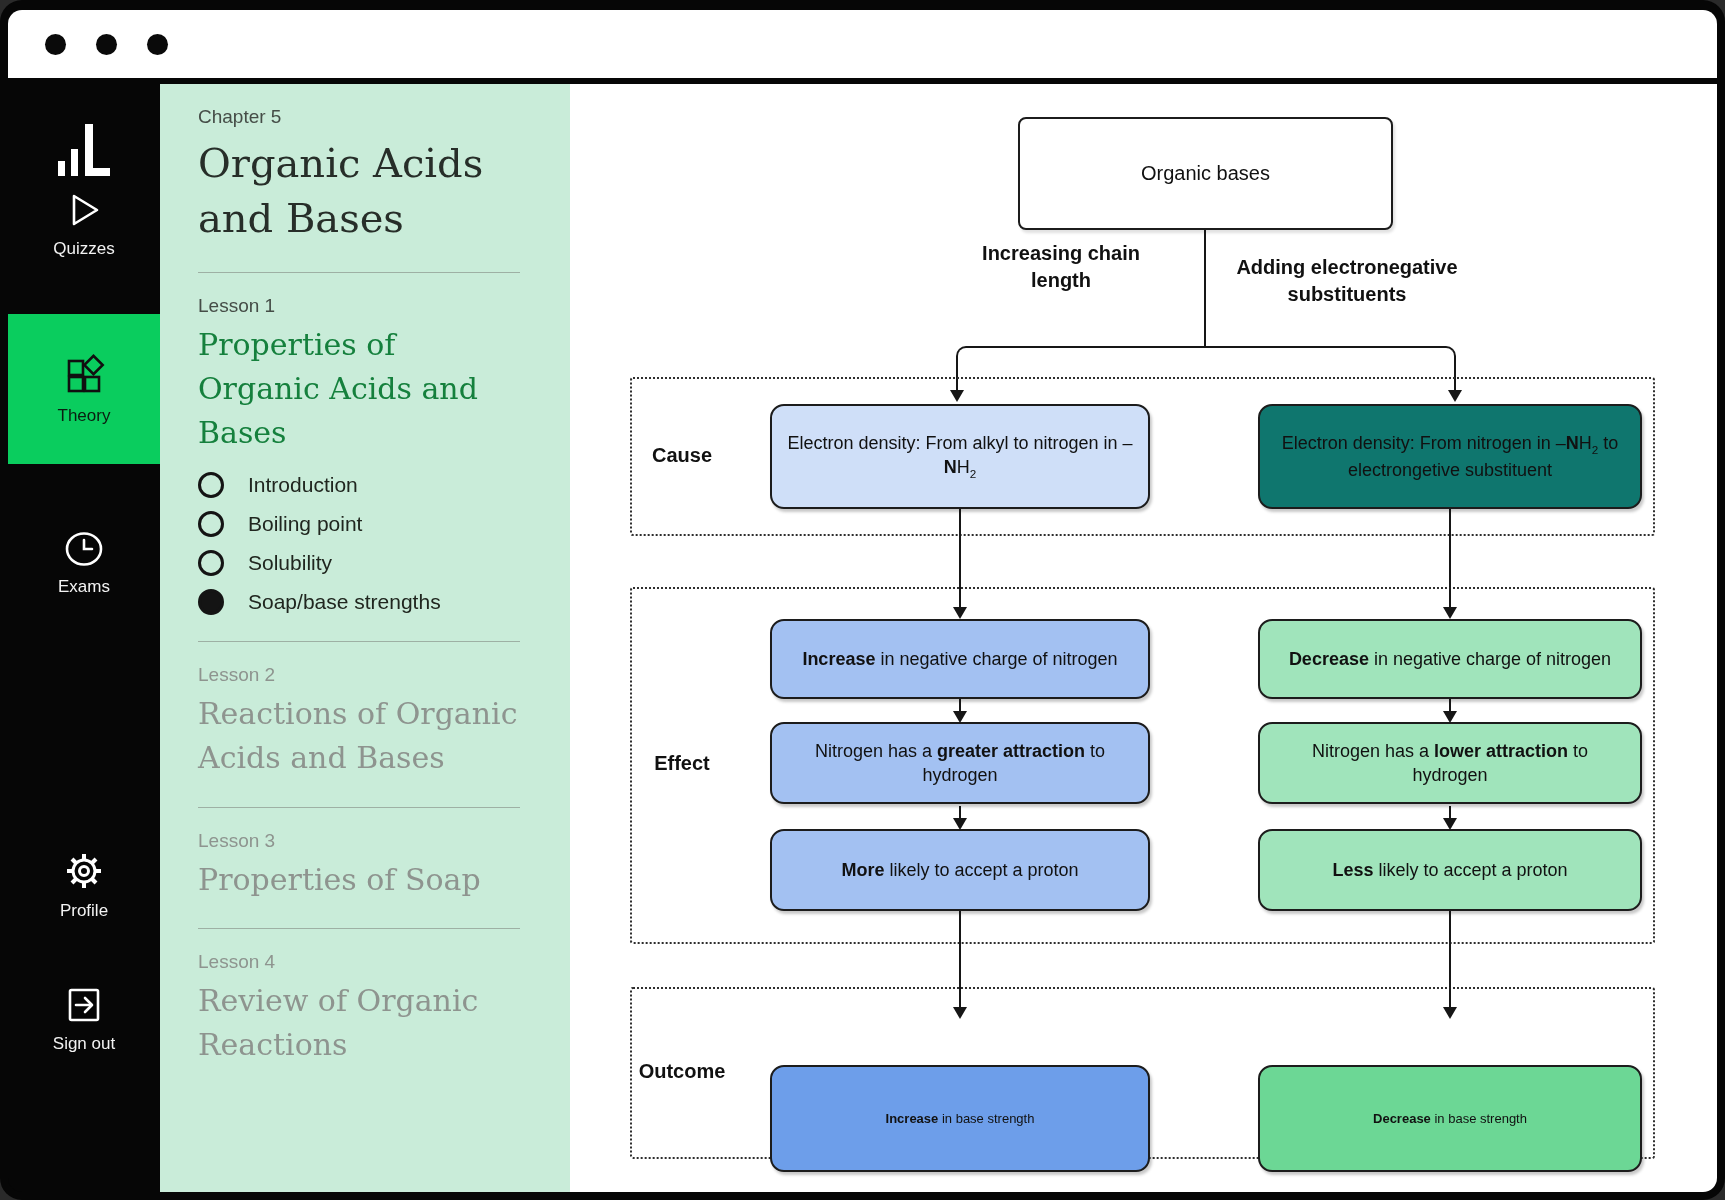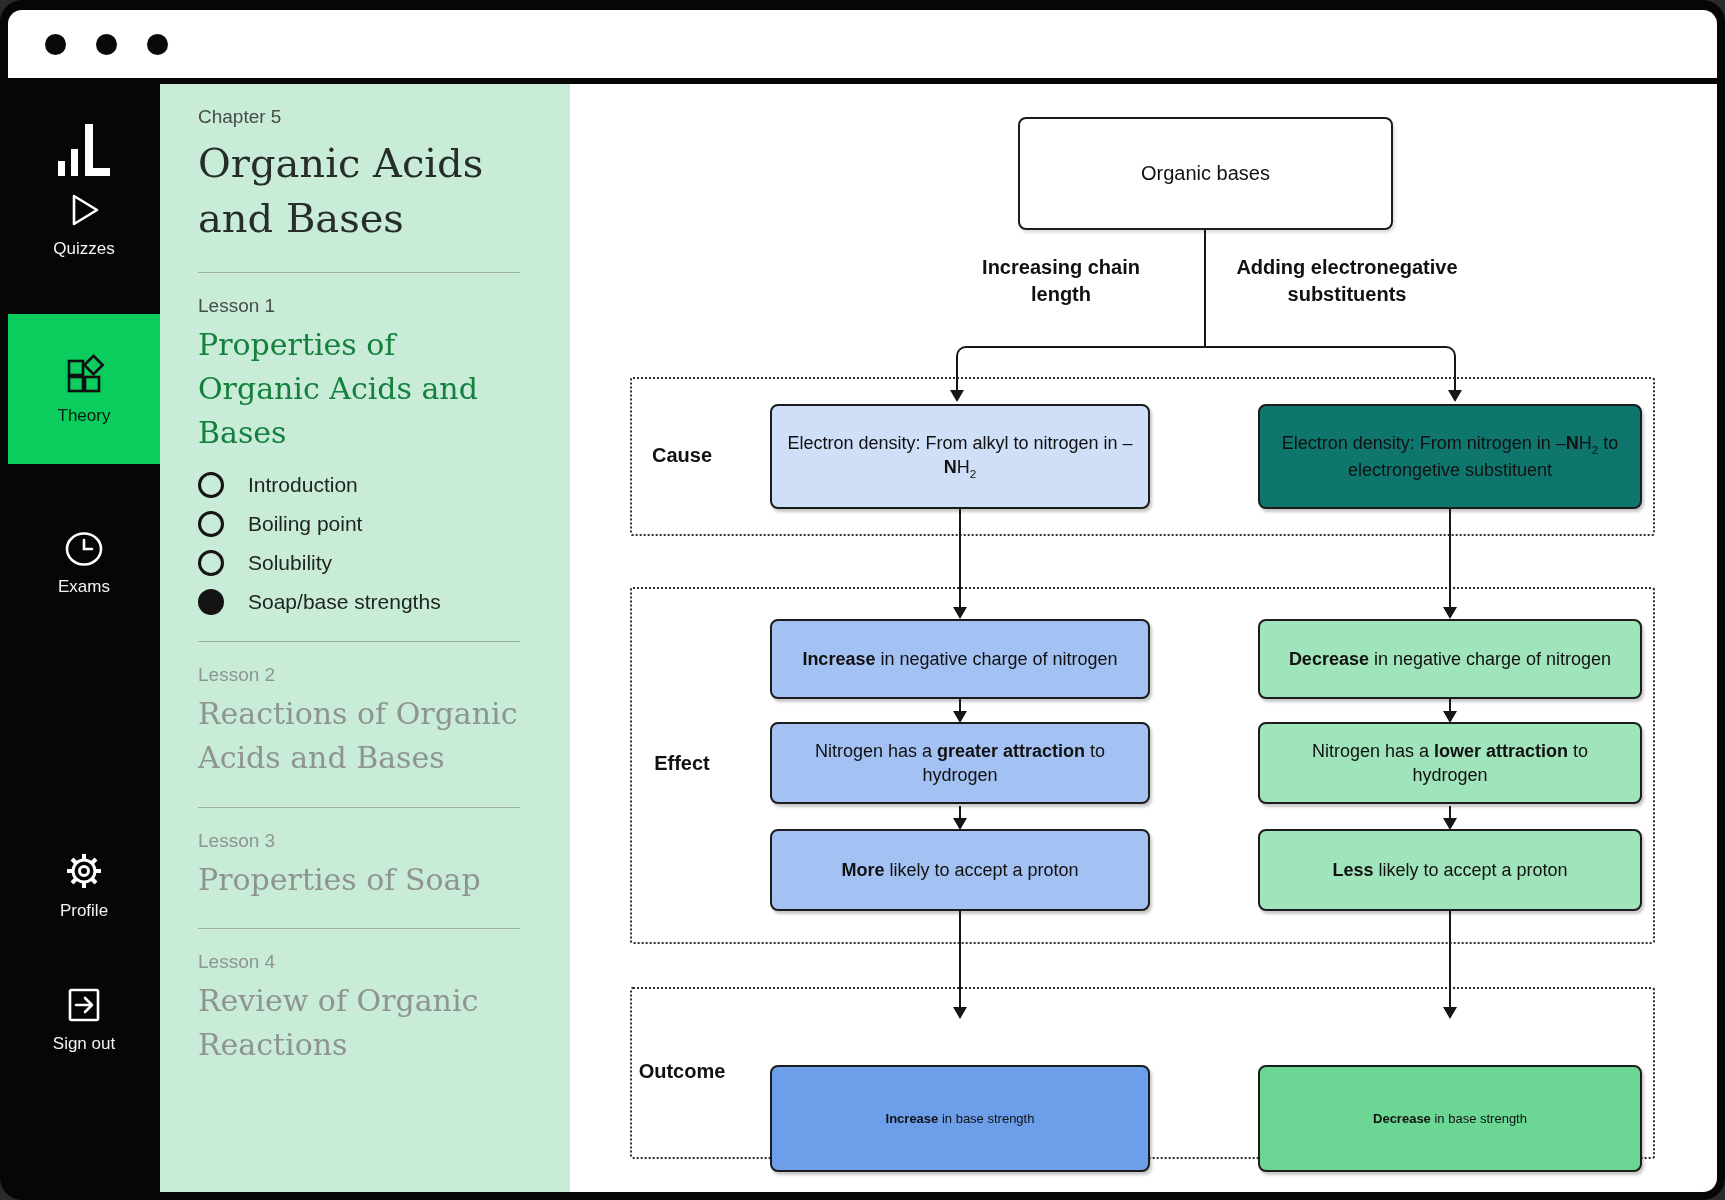--- a/index.html
+++ b/index.html
@@ -29,29 +29,29 @@
   .l-title{font-family:"DejaVu Serif",serif;font-size:30px;line-height:1.48;color:#15803d;margin-top:6px;}
   .topics{margin-top:16px;}
   .topic{display:flex;align-items:center;margin:13px 0;font-size:21px;color:#20261f;cursor:pointer;}
   .ring{width:26px;height:26px;border:3px solid #141414;border-radius:50%;margin-right:24px;flex:none;background:transparent;}
   .topic.current .ring{background:#141414;}
   .lesson.dim .lesson-label,.lesson.dim .l-title{color:#8e948f;}
   .lesson.dim{cursor:pointer;}
 
   
   .main{flex:1;background:#ffffff;position:relative;color:#111;}
-  .fbox{position:absolute;display:flex;align-items:center;justify-content:center;text-align:center;border:2px solid #1c1c1c;border-radius:8px;font-size:18px;line-height:1.35;padding:0 14px;box-shadow:2px 3px 3px rgba(0,0,0,0.22);color:#111;}
+  .fbox{position:absolute;display:flex;align-items:center;justify-content:center;text-align:center;border:2px solid #1c1c1c;border-radius:14px;font-size:18px;line-height:1.35;padding:0 14px;box-shadow:2px 3px 3px rgba(0,0,0,0.22);color:#111;}
   #d-root{left:448px;top:33px;width:375px;height:113px;background:#fff;border-radius:8px;font-size:20px;box-shadow:2px 3px 3px rgba(0,0,0,0.12);}
   .vline{position:absolute;width:2px;background:#161616;}
   .stem{left:634px;top:146px;height:116px;}
   .branch{position:absolute;left:386px;top:262px;width:500px;height:44px;border:2px solid #161616;border-bottom:none;border-radius:10px 10px 0 0;}
   .bhead{position:absolute;width:0;height:0;border:7px solid transparent;border-top:12px solid #161616;border-bottom:0;}
   .bhead-l{left:380px;top:306px;} .bhead-r{left:878px;top:306px;}
   .blab{position:absolute;text-align:center;font-weight:bold;font-size:20px;line-height:27px;color:#111;}
-  .blab-l{left:396px;top:170px;width:190px;} .blab-r{left:652px;top:170px;width:250px;}
+  .blab-l{left:396px;top:156px;width:190px;} .blab-r{left:652px;top:170px;width:250px;}
   .rowbox{position:absolute;left:60px;width:1025px;border:2.5px dotted #2e2e2e;border-radius:3px;}
   .row-cause{top:293px;height:159px;} .row-effect{top:503px;height:357px;} .row-outcome{top:903px;height:172px;}
   .rowlab{position:absolute;left:42px;width:140px;text-align:center;font-weight:bold;font-size:20px;color:#111;}
   .rl-cause{top:360px;} .rl-effect{top:668px;} .rl-outcome{top:976px;}
   .colL{left:200px;width:380px;} .colR{left:688px;width:384px;}
   .b-cause{top:320px;height:105px;} .b-e1{top:535px;height:80px;} .b-e2{top:638px;height:82px;} .b-e3{top:745px;height:82px;} .b-out{top:981px;height:107px;font-size:13px;}
   .c-lcause{background:#cfdff8;} .c-leff{background:#a3c1f2;} .c-lout{background:#6d9eea;}
   .c-rcause{background:#0f766e;} .c-reff{background:#a0e4bb;} .c-rout{background:#6cd795;}
   .nowrap{white-space:nowrap;padding:0 4px;}
   .varrow{position:absolute;width:2px;background:#161616;}

